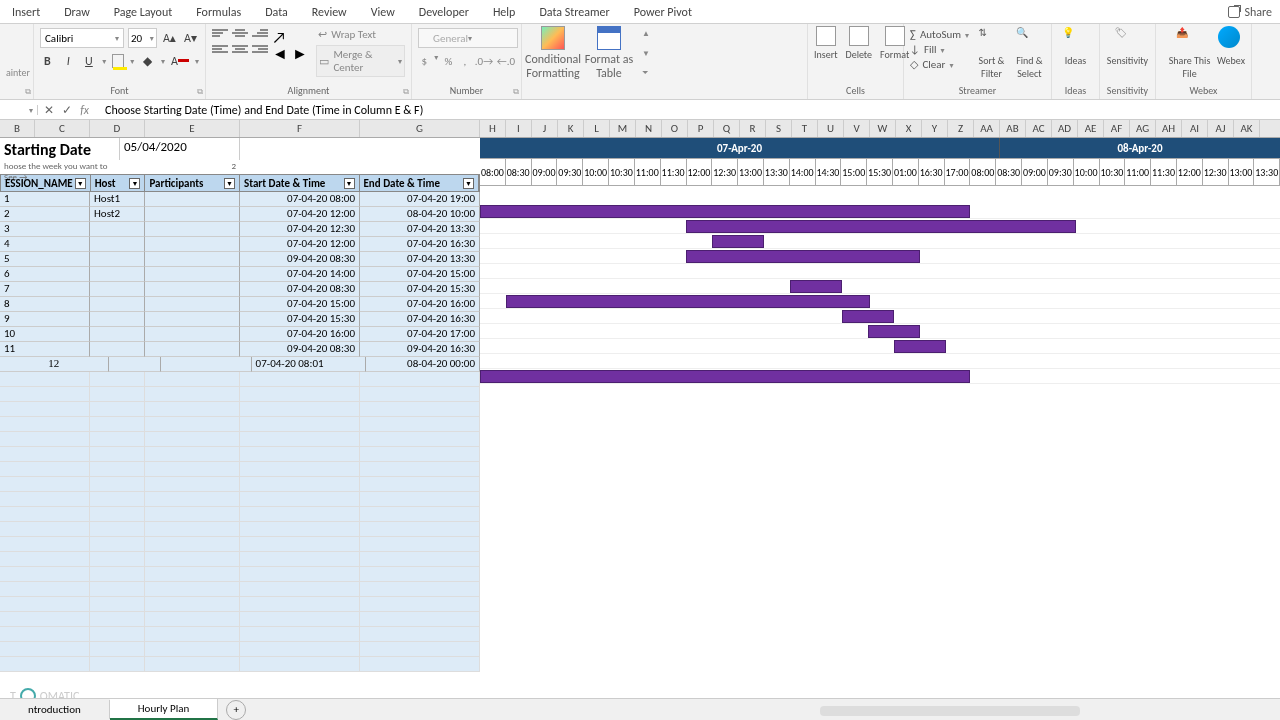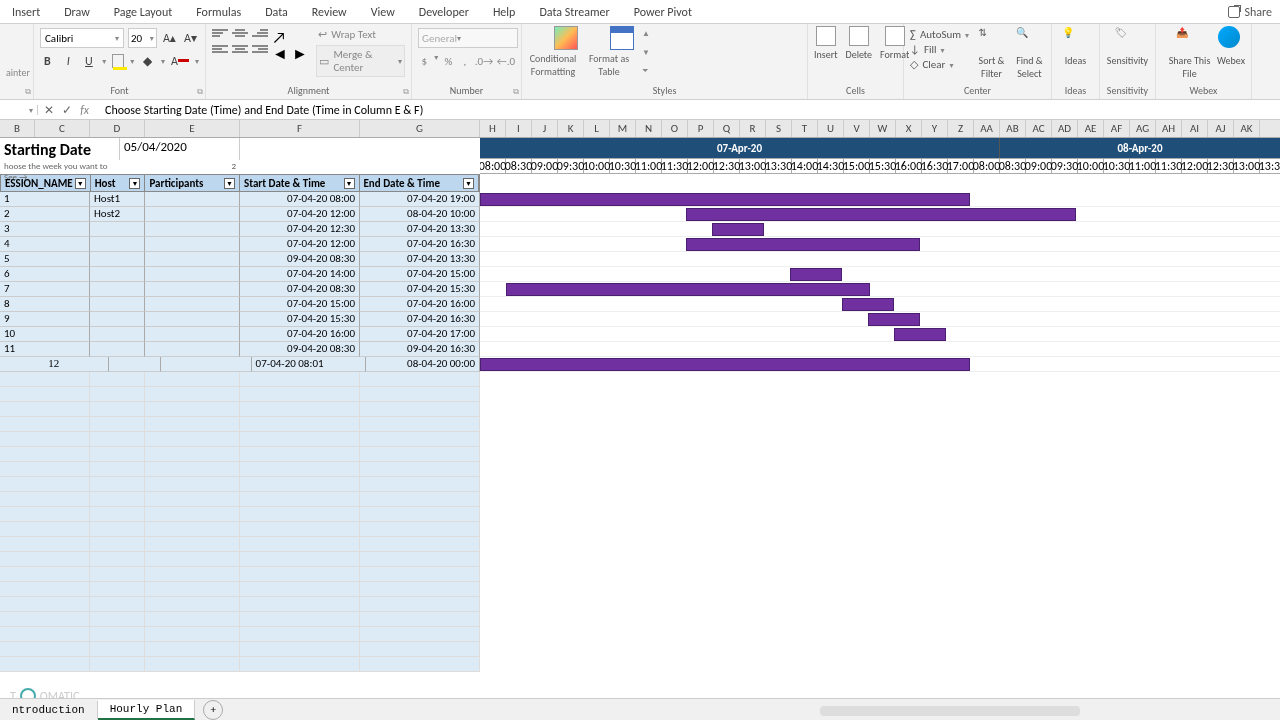--- a/index.html
+++ b/index.html
@@ -35,27 +35,27 @@
 
 .align-grid { display: flex; flex-direction: column; gap: 2px; margin-top: 2px; }
 .align-row { display: flex; gap: 4px; }
 .align-icon { width: 16px; height: 14px; }
 .align-icon div { height: 2px; background: #888; margin: 1px 0; }
 .wrap-merge { display: flex; flex-direction: column; margin-left: 8px; gap: 2px; font-size: 11px; color: #888; }
 .wrap-text { display: flex; align-items: center; gap: 4px; padding: 2px; }
 .merge-btn { display: flex; align-items: center; gap: 4px; padding: 2px; border: 1px solid #ddd; background: #eee; }
 
 
-.num-format { width: 100px; height: 20px; border: 1px solid #ccc; background: #f8f8f8; font-size: 11px; color: #aaa; padding: 0 3px; display: flex; align-items: center; margin-top: 2px; }
+.num-format { width: 100px; height: 20px; border: 1px solid #ccc; background: #f8f8f8; font-size: 11px; color: #aaa; padding: 0 14px; display: flex; align-items: center; margin-top: 2px; }
 .num-row { display: flex; gap: 4px; margin-top: 4px; }
 .num-btn { width: 18px; height: 18px; font-size: 11px; color: #888; display: flex; align-items: center; justify-content: center; }
 
 
 .styles-left { display: flex; gap: 6px; }
-.style-big { display: flex; flex-direction: column; align-items: flex-end; font-size: 10px; color: #666; width: 50px; }
+.style-big { display: flex; flex-direction: column; align-items: center; font-size: 12px; color: #666; width: 50px; }
 .style-big .ic { width: 24px; height: 24px; margin-bottom: 2px; }
 .cond-ic { background: linear-gradient(135deg, #7eb 0%, #fb5 50%, #f55 100%); border: 1px solid #999; }
 .table-ic { background: #fff; border: 1px solid #4472c4; position: relative; }
 .table-ic::before { content:''; position:absolute; top:0; left:0; right:0; height:6px; background:#4472c4; }
 .style-cells { display: flex; flex-direction: column; gap: 2px; margin-left: 6px; }
 .style-cell { width: 80px; height: 20px; border: 1px solid #ccc; font-size: 10px; padding: 2px 4px; display: flex; align-items: center; }
 .sc-normal { background: #fff; }
 .sc-bad { background: #ffc7ce; color: #9c0006; }
 .sc-good { background: #c6efce; color: #006100; }
 .sc-neutral { background: #ffeb9c; color: #9c5700; }
@@ -101,29 +101,29 @@
 .td-right { text-align: right; }
 
 .empty-row { display: flex; height: 15px; }
 .empty-cell { border-right: 1px solid #ddd; border-bottom: 1px solid #ddd; }
 
 
 .gantt { margin-left: 480px; overflow: hidden; }
 .gantt-day-header { height: 20px; display: flex; }
 .day1 { width: 520px; background: #1f4e79; color: #fff; font-size: 11px; font-weight: bold; display: flex; align-items: center; justify-content: center; border-right: 1px solid #555; }
 .day2 { flex: 1; background: #1f4e79; color: #fff; font-size: 11px; font-weight: bold; display: flex; align-items: center; justify-content: center; }
-.time-header { height: 16px; display: flex; font-size: 12px; }
+.time-header { height: 28px; display: flex; font-size: 10px; }
 .time-cell { width: 26px; border: 1px solid #aaa; border-left: none; display: flex; align-items: center; justify-content: center; background: #fff; }
 .gantt-header-spacer { height: 18px; }
 .gantt-row { height: 15px; position: relative; border-bottom: 1px solid #eee; }
 .gantt-bar { position: absolute; height: 13px; top: 1px; background: #7030a0; border: 1px solid #4b1f6f; }
 
 
 .sheet-tabs { position: absolute; bottom: 0; left: 0; right: 0; height: 22px; background: #f0f0f0; border-top: 1px solid #ccc; display: flex; align-items: center; font-size: 11px; }
-.sheet-tab { padding: 3px 12px; border-right: 1px solid #ccc; cursor: pointer; font-family: Liberation Mono, monospace; }
+.sheet-tab { padding: 3px 28px; border-right: 1px solid #ccc; cursor: pointer; }
 .sheet-tab.active { background: #fff; border-bottom: 2px solid #217346; }
 .add-sheet { width: 20px; height: 20px; border: 1px solid #aaa; border-radius: 50%; display: flex; align-items: center; justify-content: center; margin-left: 8px; }
 .watermark { position: absolute; bottom: 16px; left: 10px; color: #ccc; font-size: 12px; display: flex; align-items: center; gap: 4px; }
 .wm-circle { width: 16px; height: 16px; border: 2px solid #4aa; border-radius: 50%; }
 .scroll-indicator { position: absolute; bottom: 4px; right: 200px; width: 260px; height: 10px; background: #ddd; border-radius: 4px; }
 </style>
 </head>
 <body>
 
 <div class="ribbon-tabs">
@@ -249,21 +249,20 @@
       <div class="style-big">
           <div class="ic table-ic"></div>
           <span style="text-align:center">Format as Table</span>
         </div>
       <div style="display:flex;flex-direction:column;font-size:8px;color:#888;justify-content:space-between;padding:2px">
         <span>▲</span>
         <span>▼</span>
         <span>⏷</span>
       </div>
     </div>
-    <div class="ribbon-group-label">Styles</div>
   </div>
 
   <div class="ribbon-group" style="width:96px">
     <div class="cells-row">
       <div class="cell-btn">
           <div class="cell-ic"></div>
           <span>Insert</span>
         </div>
       <div class="cell-btn">
           <div class="cell-ic"></div>
@@ -286,21 +285,21 @@
       </div>
       <div class="side-btns">
           <div class="big-ic">⇅</div>
           <span style="text-align:center">Sort &amp; Filter</span>
         </div>
       <div class="side-btns">
           <div class="big-ic">🔍</div>
           <span style="text-align:center">Find &amp; Select</span>
         </div>
     </div>
-    <div class="ribbon-group-label">Center</div>
+    <div class="ribbon-group-label">Streamer</div>
   </div>
 
   <div class="ribbon-group" style="width:48px">
     <div class="cell-btn">
         <div class="big-ic" style="color:#e6a817">💡</div>
         <span>Ideas</span>
       </div>
     <div class="ribbon-group-label">Ideas</div>
   </div>
 
@@ -662,21 +661,21 @@
         <div class="time-cell">11:00</div>
         <div class="time-cell">11:30</div>
         <div class="time-cell">12:00</div>
         <div class="time-cell">12:30</div>
         <div class="time-cell">13:00</div>
         <div class="time-cell">13:30</div>
         <div class="time-cell">14:00</div>
         <div class="time-cell">14:30</div>
         <div class="time-cell">15:00</div>
         <div class="time-cell">15:30</div>
-        <div class="time-cell">16:00</div>
+        <div class="time-cell">01:00</div>
         <div class="time-cell">16:30</div>
         <div class="time-cell">17:00</div>
         <div class="time-cell">08:00</div>
         <div class="time-cell">08:30</div>
         <div class="time-cell">09:00</div>
         <div class="time-cell">09:30</div>
         <div class="time-cell">10:00</div>
         <div class="time-cell">10:30</div>
         <div class="time-cell">11:00</div>
         <div class="time-cell">11:30</div>

